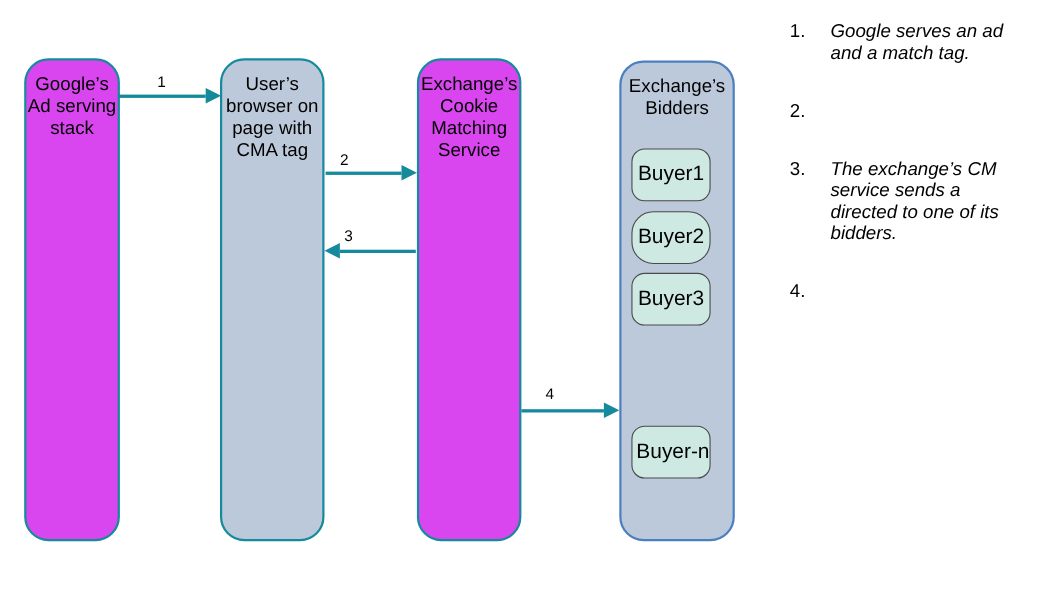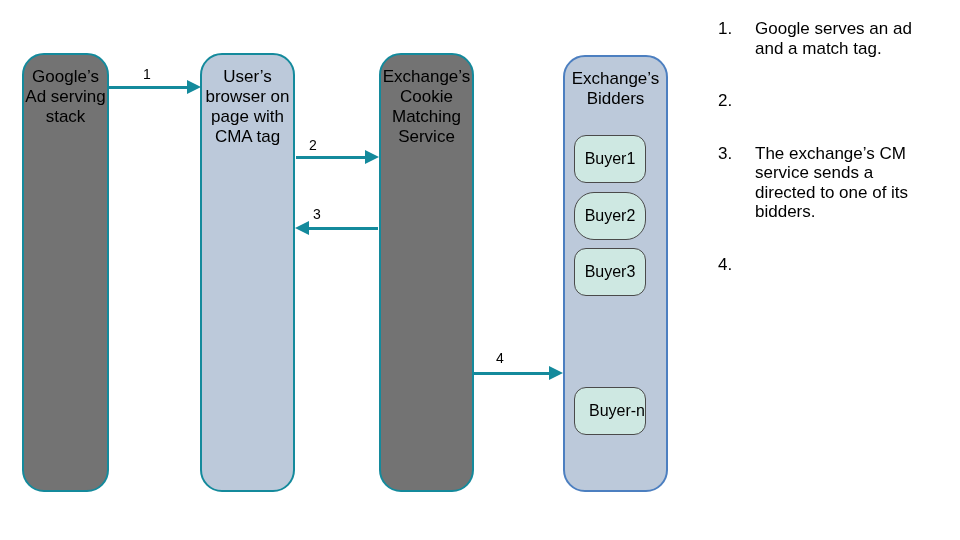--- a/index.html
+++ b/index.html
@@ -9,32 +9,32 @@
   }
 
   
   .node {
     position:absolute; box-sizing:border-box;
     border-radius:22px; border:2px solid #148a9c;
     text-align:center; padding-top:12px;
     font-size:17px; line-height:20px;
   }
   .node-label { white-space:pre-line; }
-  .green { background:#737373; }
+  .green { background:#d946ef; }
   .blue  { background:#bcc9da; }
 
   #box-google  { left:22px;  top:53px; width:87px;  height:439px; }
   #box-browser { left:200px; top:53px; width:95px;  height:439px; }
   #box-cm      { left:379px; top:53px; width:95px;  height:439px; }
   #box-bidders { left:563px; top:55px; width:105px; height:437px; border-color:#4c7fc0; }
 
   .buyer {
     position:absolute; left:9px; width:72px; height:48px; box-sizing:border-box;
     background:#cee8e2; border:1.5px solid #4a4a4a; border-radius:12px;
-    display:flex; align-items:center; justify-content:center; font-size:16px;
+    display:flex; align-items:center; justify-content:center; font-size:19px;
   }
   #buyer-1 { top:78px; }
   #buyer-2 { top:135px;border-radius:20px; }
   #buyer-3 { top:191px; }
   #buyer-n { top:330px;justify-content:flex-end; }
 
   
   .shaft { position:absolute; height:3px; background:#148a9c; }
   .head-right {
     position:absolute; width:0; height:0;
@@ -59,21 +59,21 @@
 
   #arrow1-label { left:143px; top:66px; }
   #arrow2-label { left:309px; top:137px; }
   #arrow3-label { left:313px; top:206px; }
   #arrow4-label { left:496px; top:350px; }
 
   
   .steps { position:absolute; left:718px; top:19px; width:236px; }
   .step  { display:flex; margin-bottom:33px; font-size:17px; line-height:19.5px; }
   .step-num  { flex:0 0 37px; width:37px; }
-  .step-text { white-space:pre-line; }
+  .step-text { white-space:pre-line;font-style:italic; }
 </style>
 </head>
 <body>
 
 <div class="canvas">
 
   <div class="node green" id="box-google">
     <div class="node-label">Google’s
 Ad serving
 stack</div>

